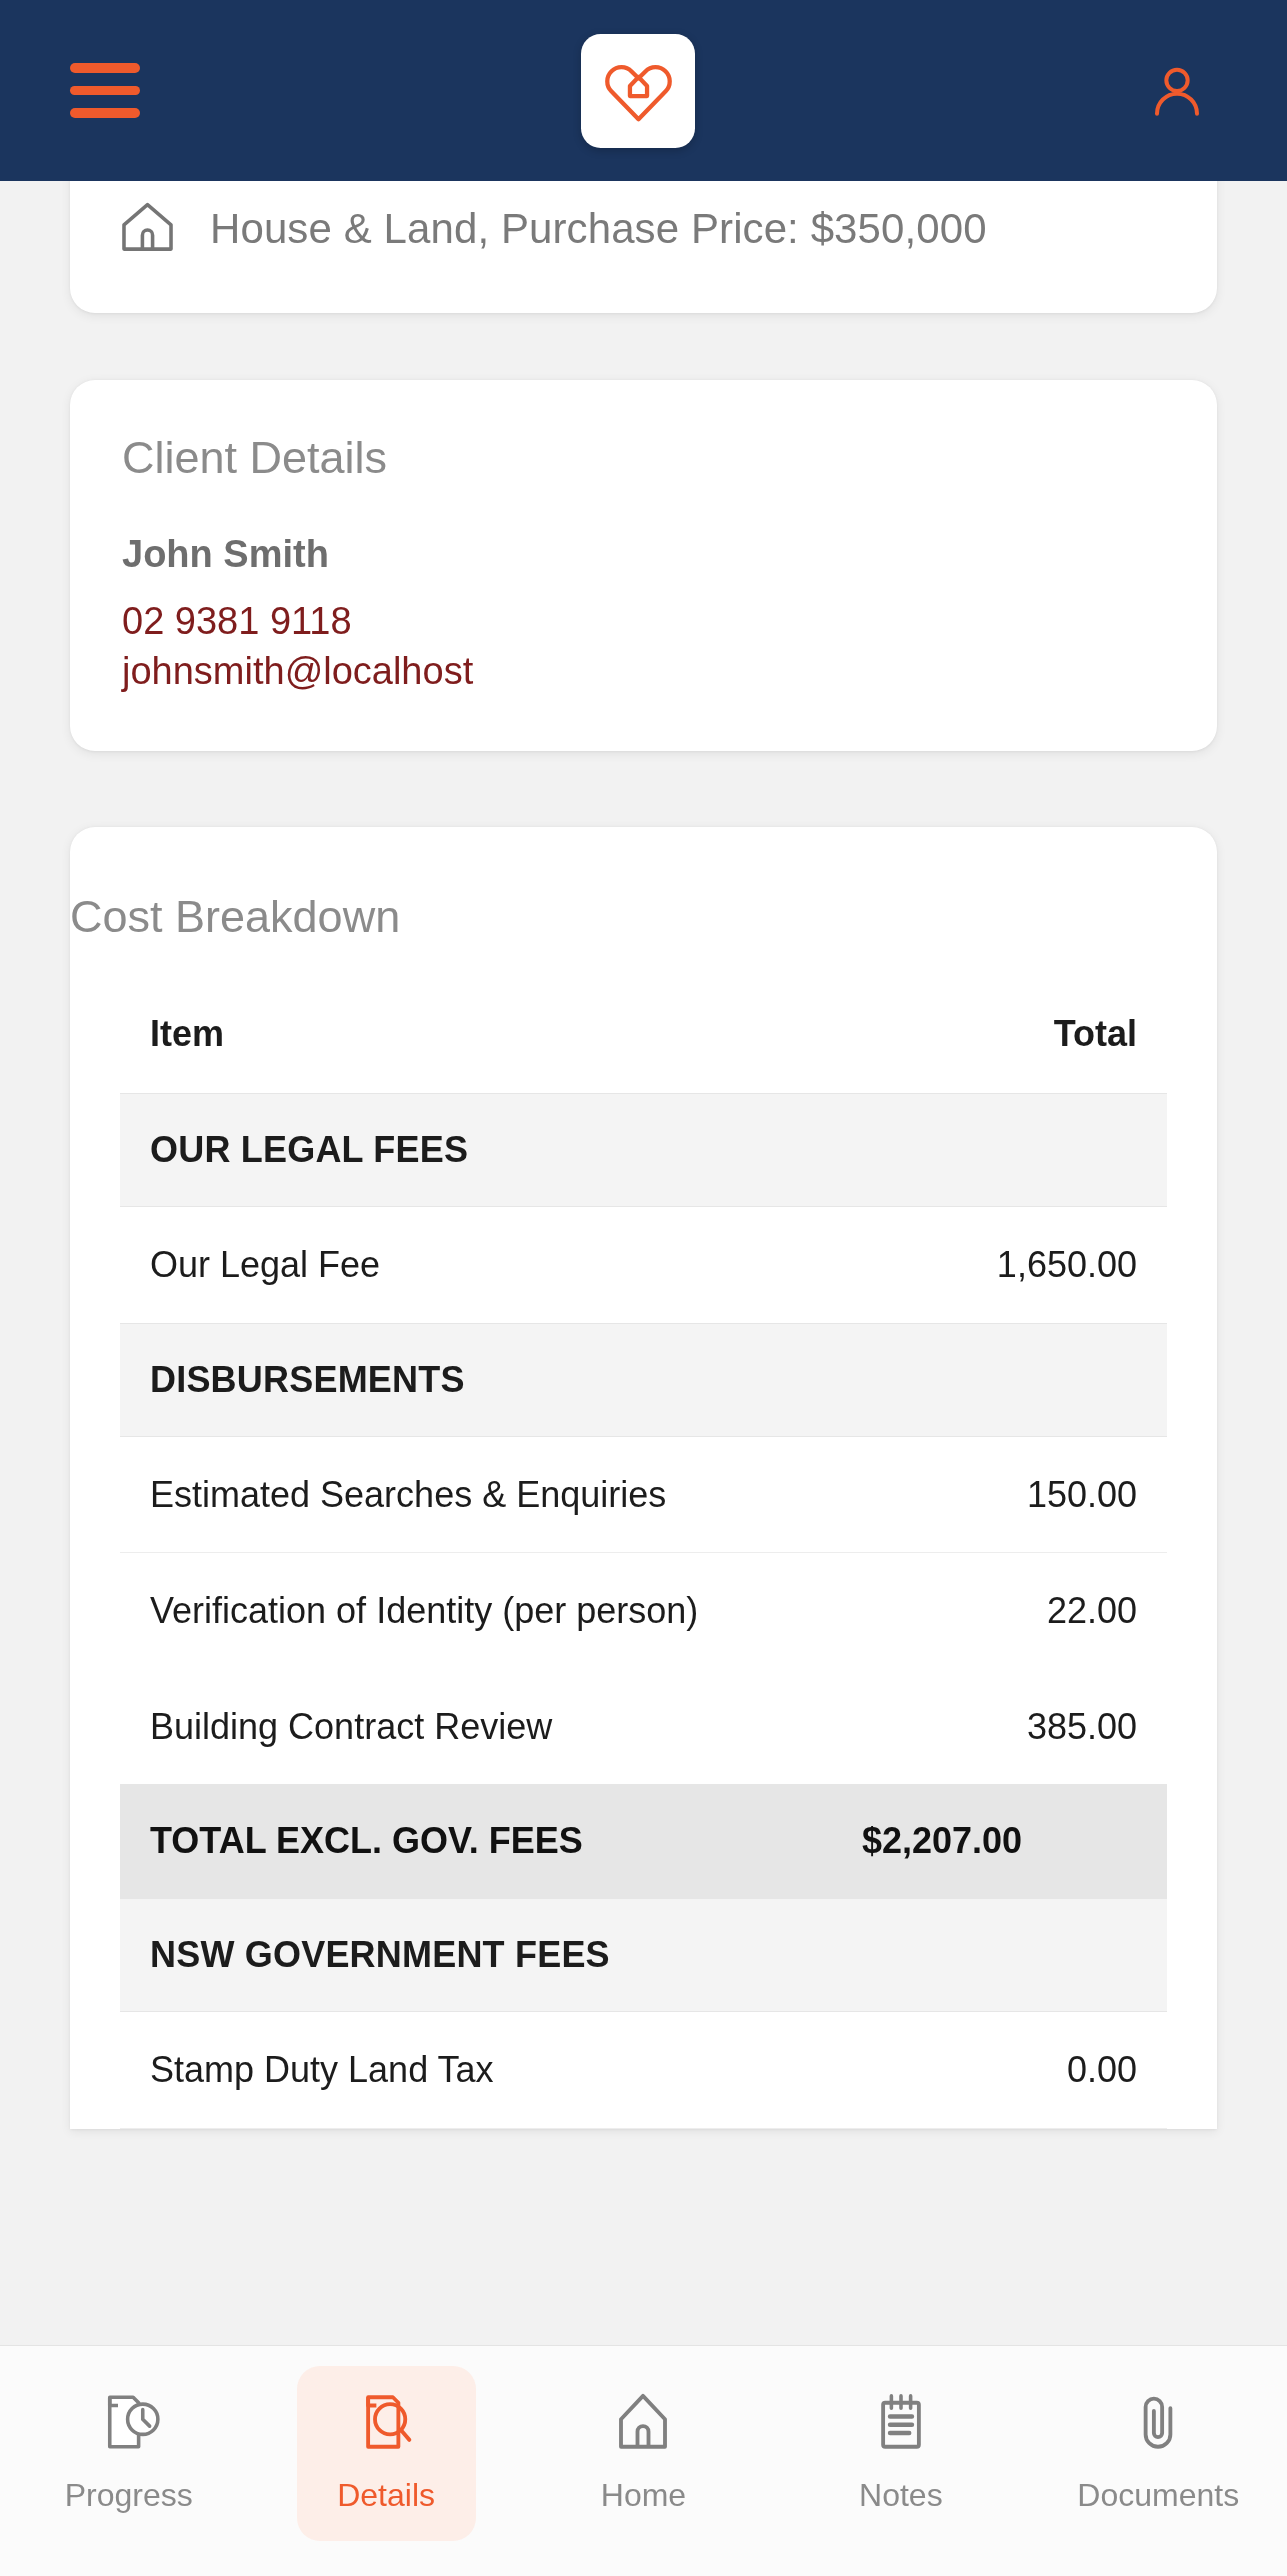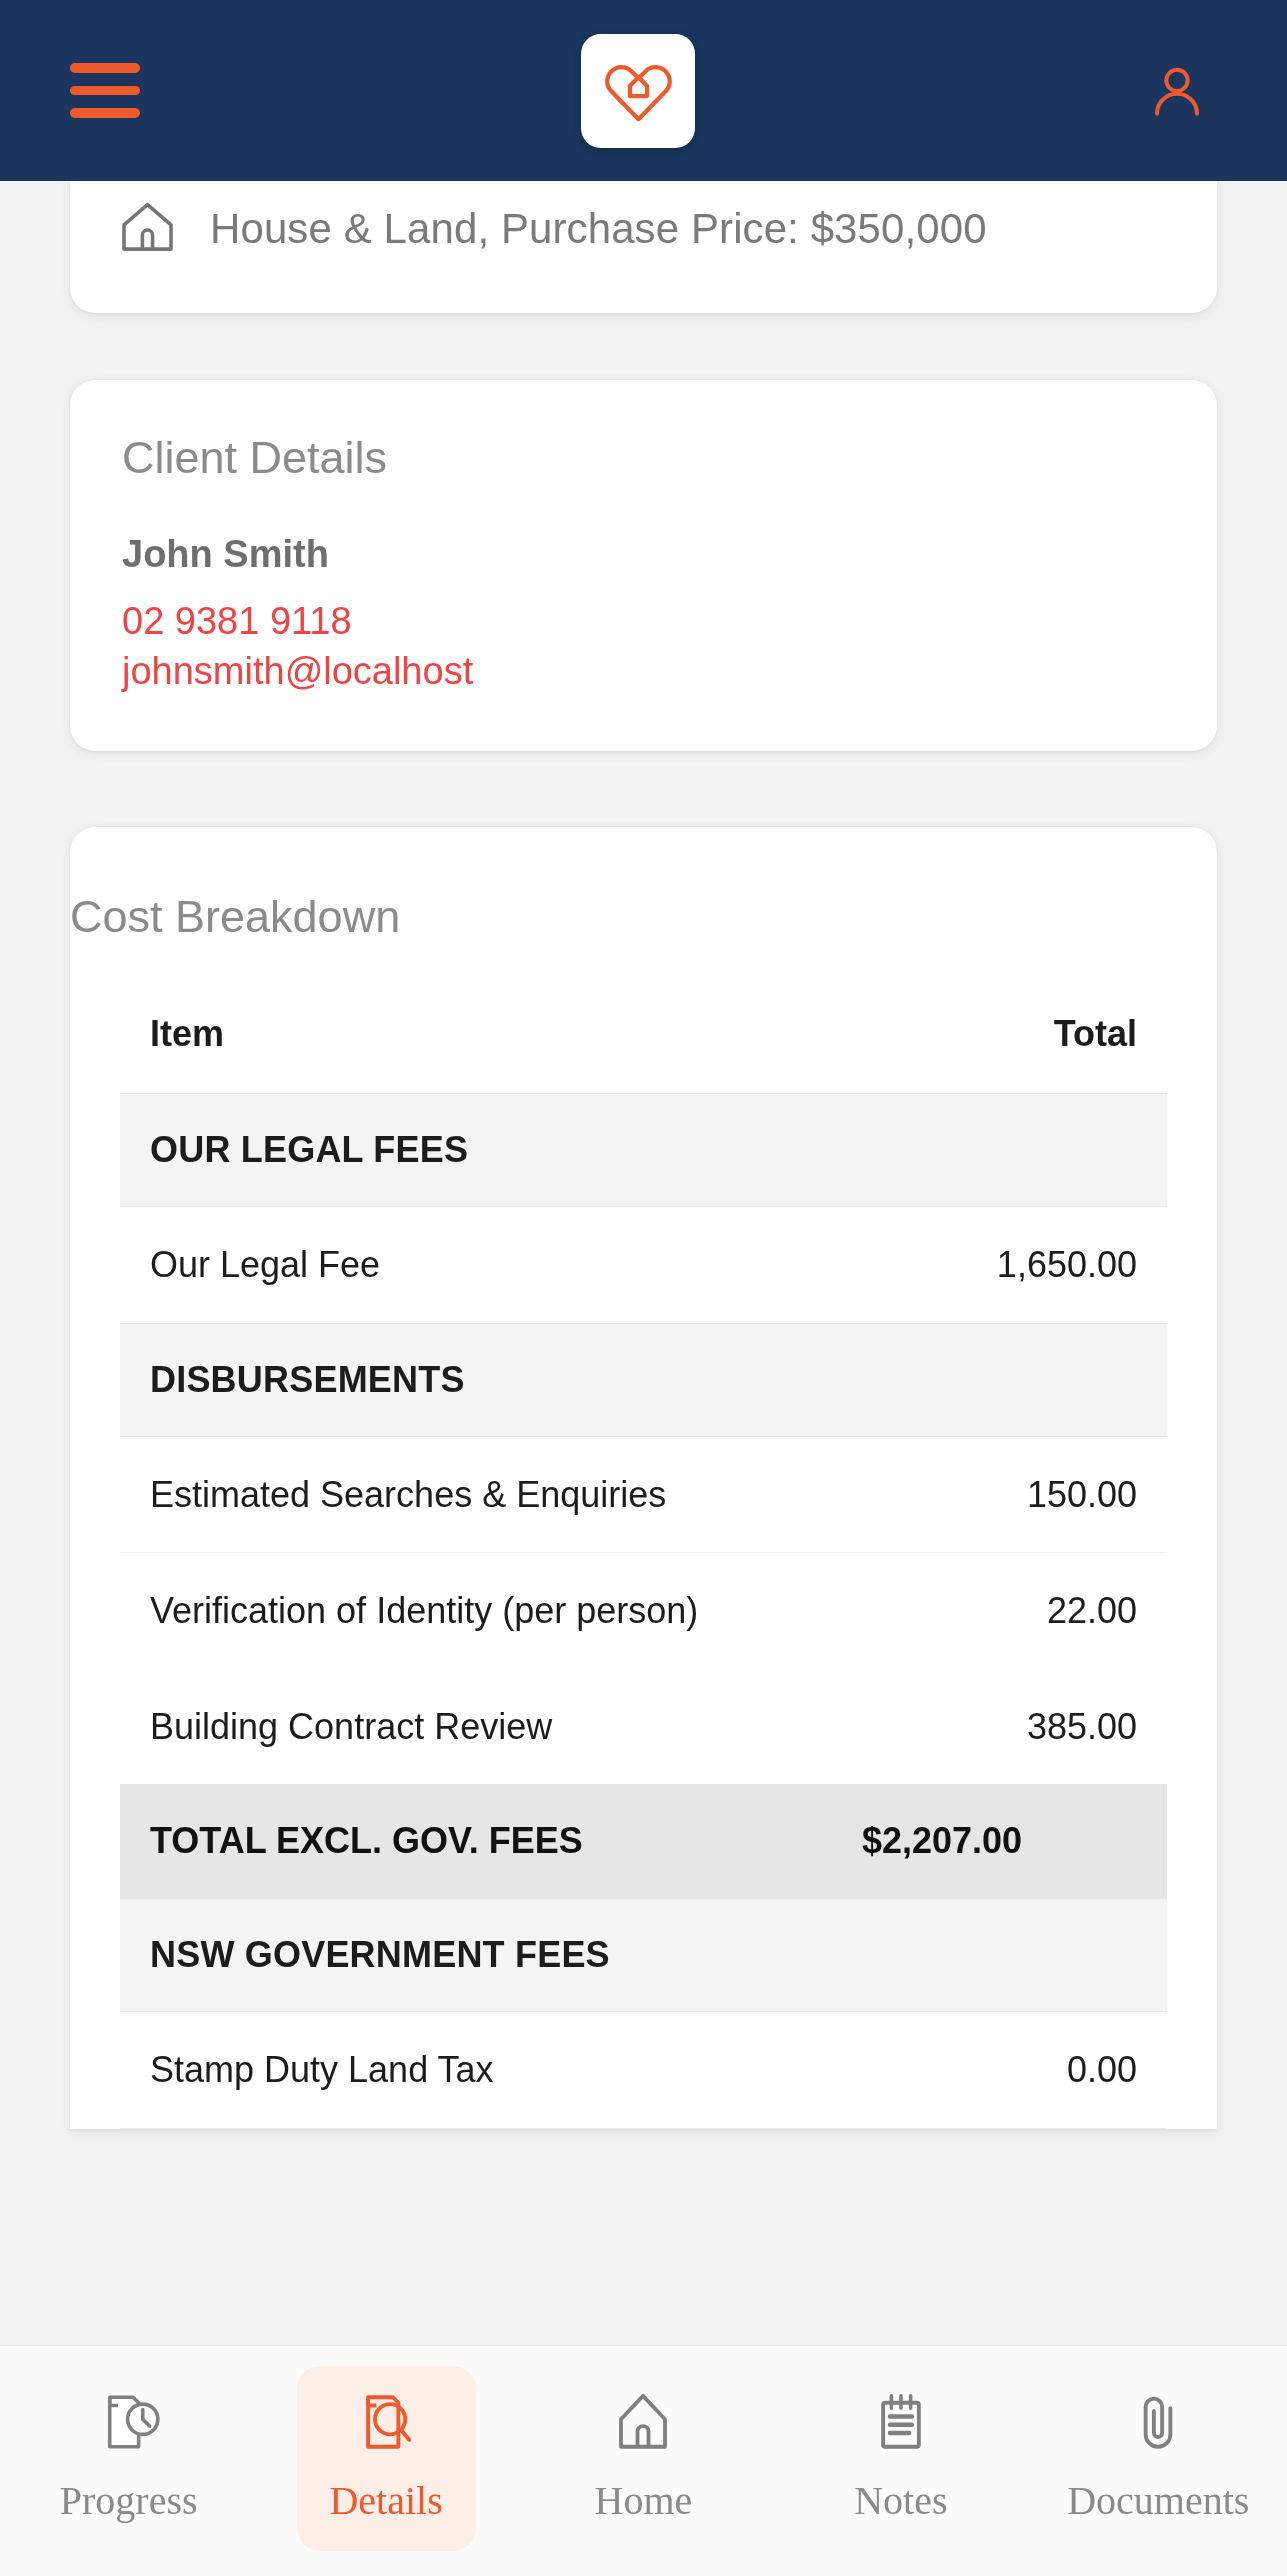--- a/index.html
+++ b/index.html
@@ -109,21 +109,21 @@
     margin-bottom: 49px;
   }
   .client-name {
     font-size: 38px;
     color: #6e6e6e;
     font-weight: 700;
     margin-bottom: 19.7px;
   }
   .client-line {
     font-size: 38px;
-    color: #ef4444;
+    color: #7f1d1d;
     line-height: 1.32;
   }
 
   
   .card-cost {
     margin-top: 76px;
     padding: 64px 0 0 0;
     border-bottom-left-radius: 0;
     border-bottom-right-radius: 0;
   }
@@ -191,23 +191,22 @@
     width: 179px;
     display: flex;
     flex-direction: column;
     align-items: center;
     gap: 19.7px;
     padding: 23px 0 27px 0;
     border-radius: 23px;
     cursor: pointer;
   }
   .navitem .navlabel {
-    font-size: 40px;
+    font-size: 32px;
     color: #8a8a8a;
-    font-family: Liberation Serif, serif;
   }
   .navitem.active { background: #fdeee8; }
   .navitem.active .navlabel { color: #ef5a2c; }
 </style>
 </head>
 <body>
 
 <div class="phone">
 
   <div class="appbar">

